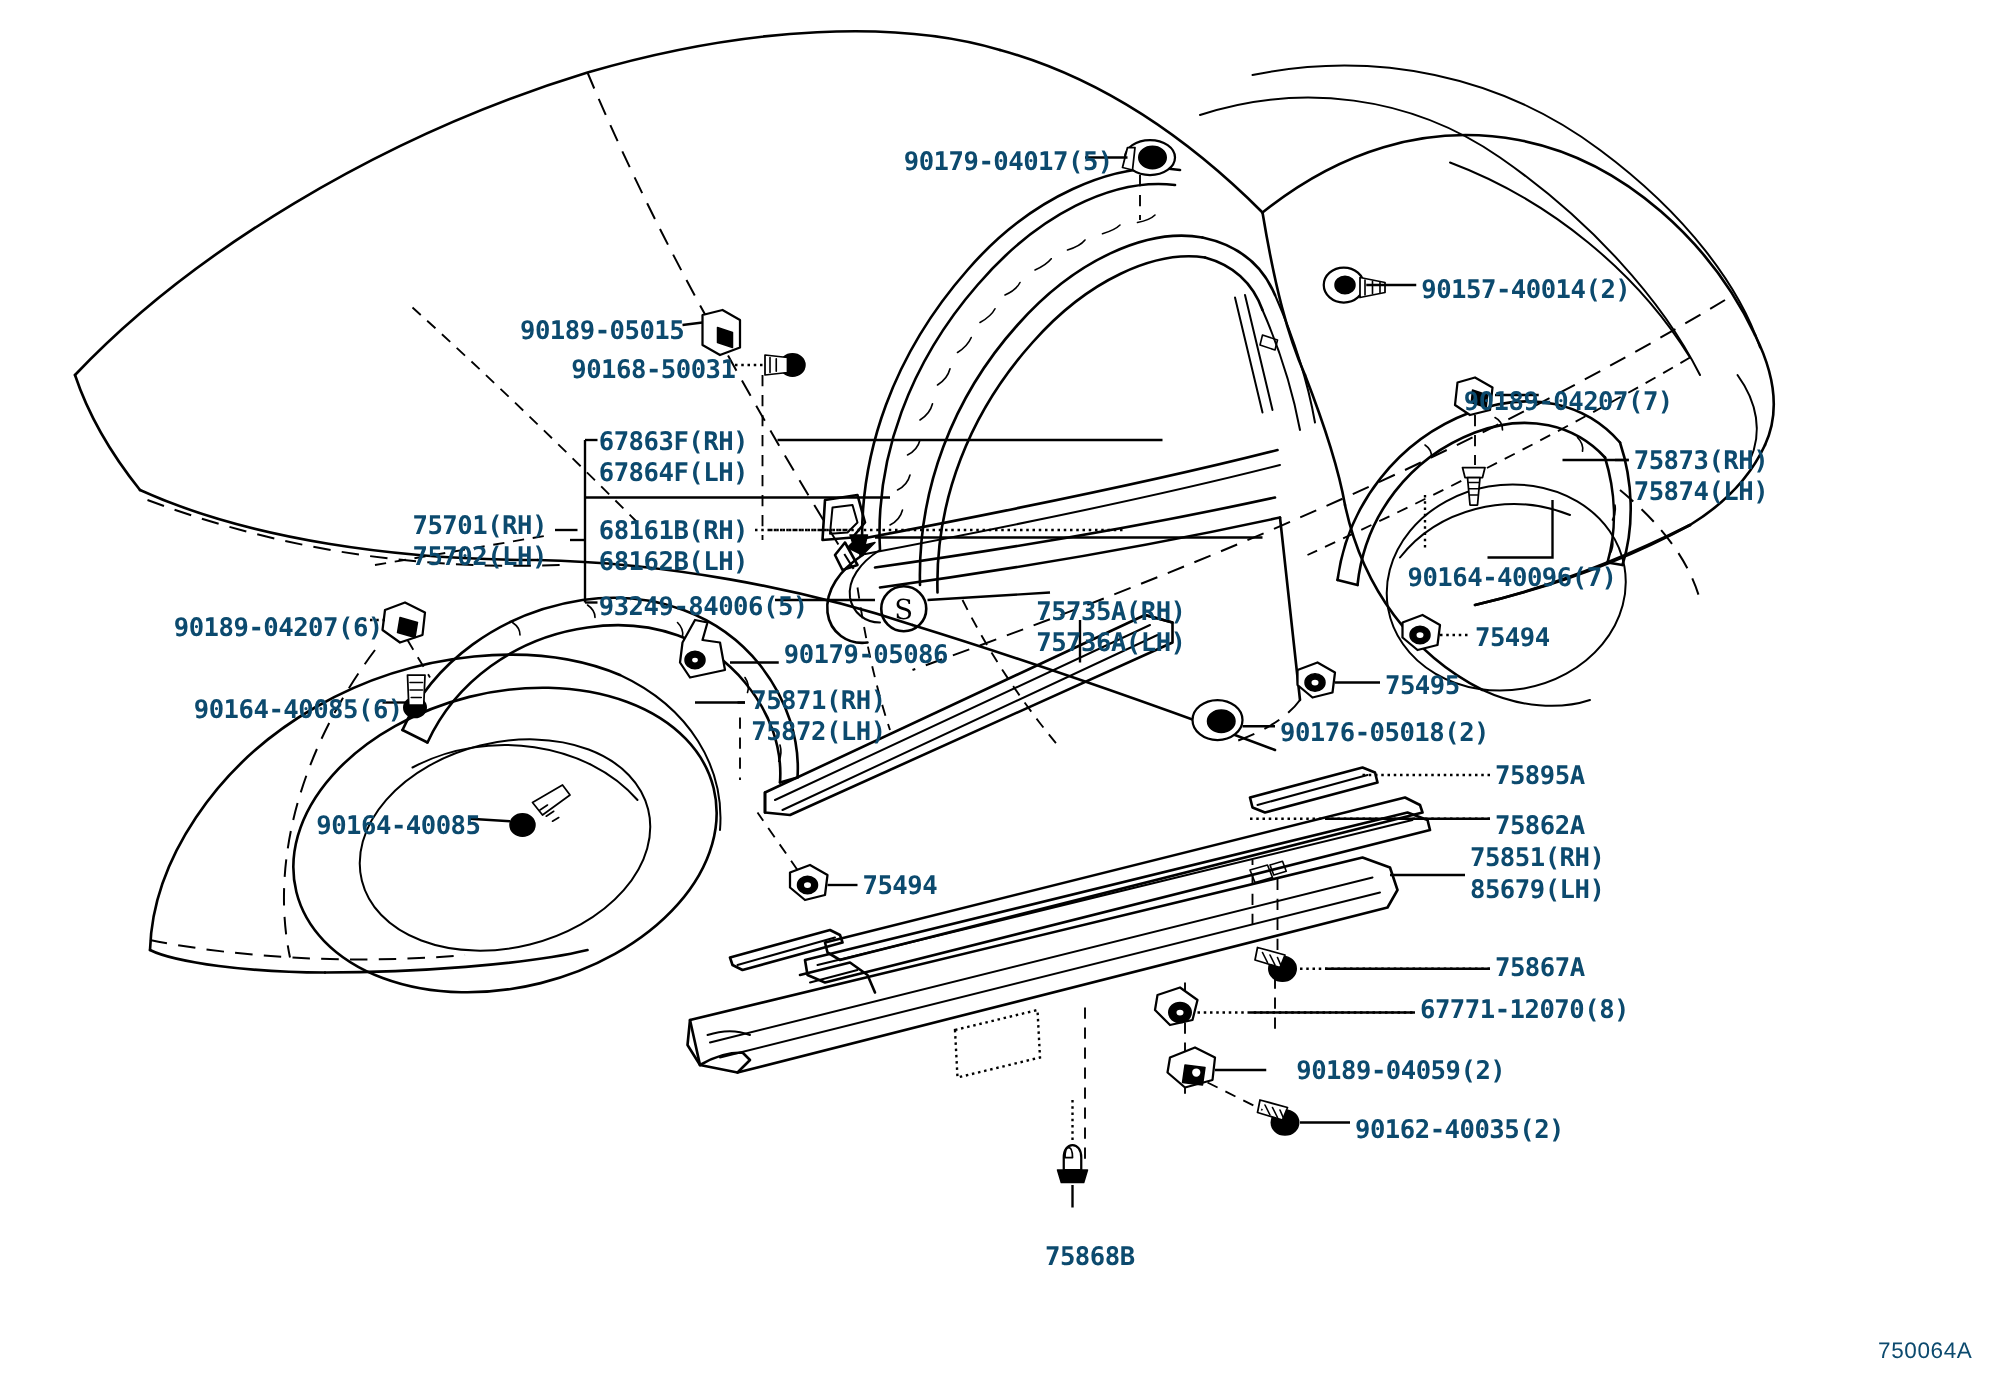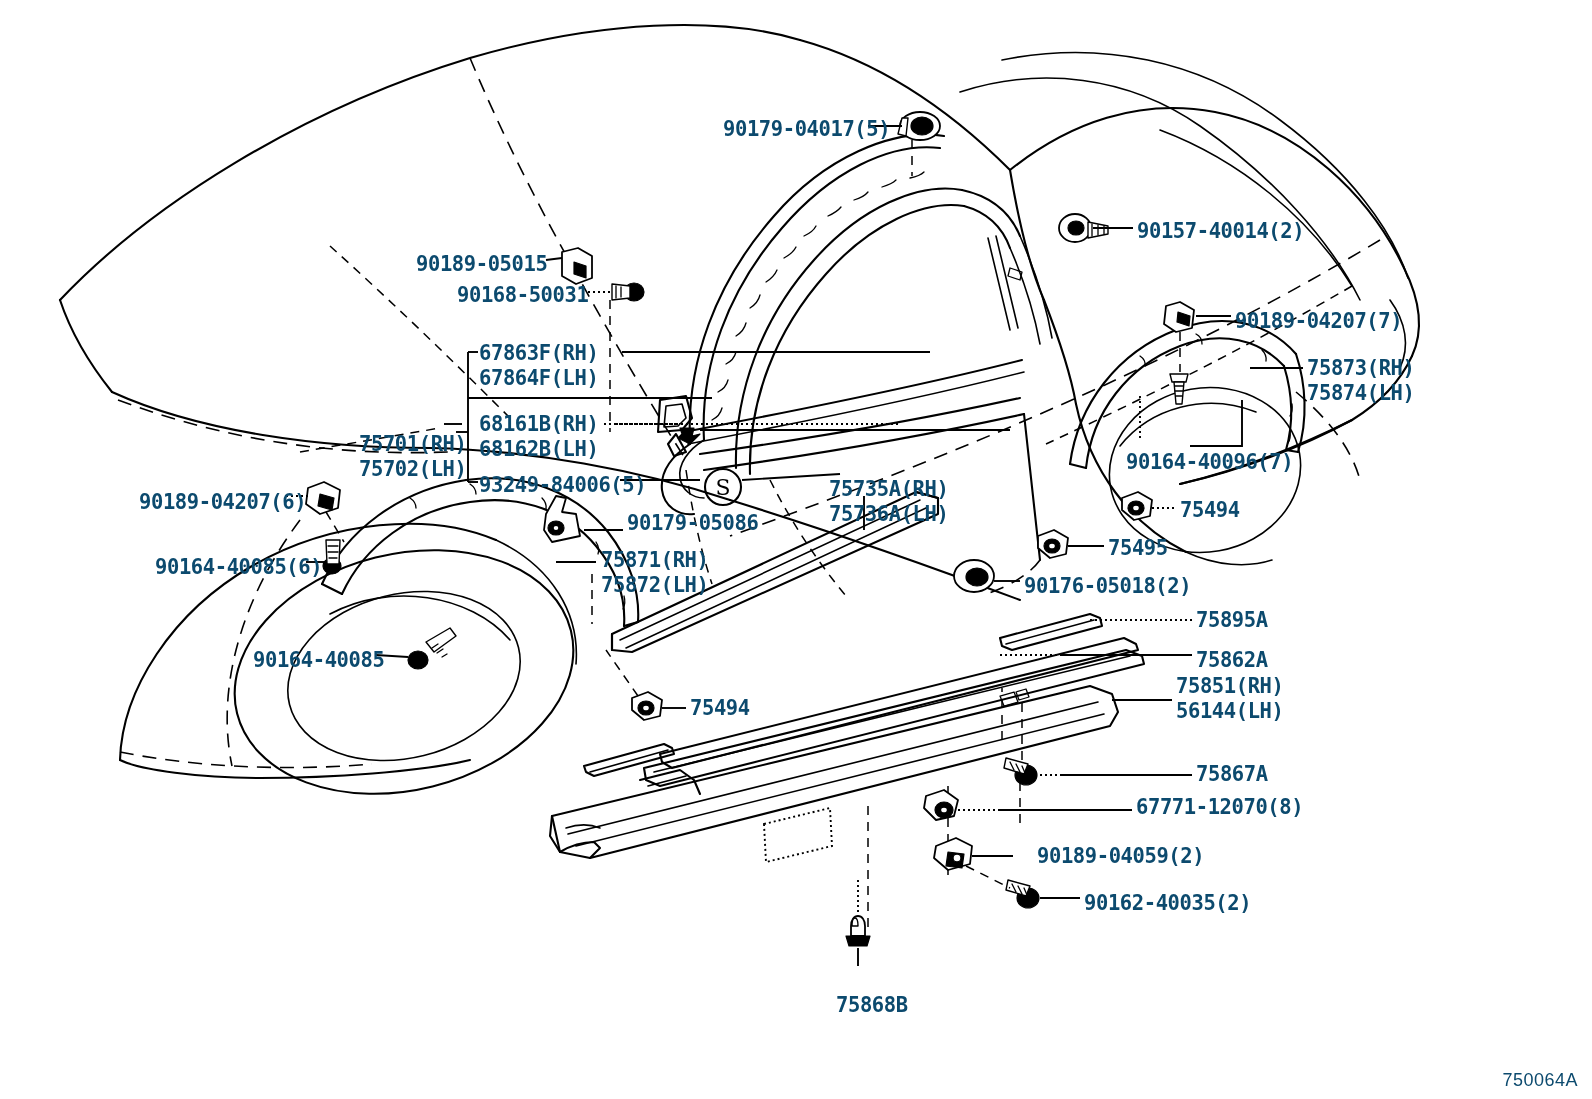--- a/index.html
+++ b/index.html
@@ -463,46 +463,46 @@
       <path class="ld" d="M858,948 L858,966"></path>
       <path class="ldo" d="M858,880 L858,912"></path>
     </g>
   </svg>
 
   <div id="labels">
       <div class="lbl" style="left: 723px; top: 117px;">90179-04017(5)</div>
       <div class="lbl" style="left: 1137px; top: 219px;">90157-40014(2)</div>
       <div class="lbl" style="left: 416px; top: 252px;">90189-05015</div>
       <div class="lbl" style="left: 457px; top: 283px;">90168-50031</div>
-      <div class="lbl" style="left: 1235px; top: 309px;">90189-04207(7)</div>
+      <div class="lbl" style="left: 1171px; top: 309px;">90189-04207(7)</div>
       <div class="lbl two" style="left: 479px; top: 341px;">67863F(RH)
 67864F(LH)</div>
       <div class="lbl two" style="left: 1307px; top: 356px;">75873(RH)
 75874(LH)</div>
-      <div class="lbl two" style="left: 359px; top: 408px; margin-top: 24px;">75701(RH)
+      <div class="lbl two" style="left: 330px; top: 408px;">75701(RH)
 75702(LH)</div>
       <div class="lbl two" style="left: 479px; top: 412px;">68161B(RH)
 68162B(LH)</div>
       <div class="lbl" style="left: 1126px; top: 450px;">90164-40096(7)</div>
       <div class="lbl" style="left: 479px; top: 473px;">93249-84006(5)</div>
       <div class="lbl two" style="left: 829px; top: 477px;">75735A(RH)
 75736A(LH)</div>
       <div class="lbl" style="left: 139px; top: 490px;">90189-04207(6)</div>
       <div class="lbl" style="left: 1180px; top: 498px;">75494</div>
       <div class="lbl" style="left: 627px; top: 511px;">90179-05086</div>
       <div class="lbl" style="left: 1108px; top: 536px;">75495</div>
       <div class="lbl" style="left: 155px; top: 555px;">90164-40085(6)</div>
       <div class="lbl two" style="left: 601px; top: 548px;">75871(RH)
 75872(LH)</div>
       <div class="lbl" style="left: 1024px; top: 574px;">90176-05018(2)</div>
       <div class="lbl" style="left: 1196px; top: 608px;">75895A</div>
       <div class="lbl" style="left: 1196px; top: 648px;">75862A</div>
       <div class="lbl" style="left: 253px; top: 648px;">90164-40085</div>
       <div class="lbl two" style="left: 1176px; top: 674px;">75851(RH)
-56144(LH)</div>
+85679(LH)</div>
       <div class="lbl" style="left: 690px; top: 696px;">75494</div>
       <div class="lbl" style="left: 1196px; top: 762px;">75867A</div>
       <div class="lbl" style="left: 1136px; top: 795px;">67771-12070(8)</div>
       <div class="lbl" style="left: 1017px; top: 844px; margin-left: 20px;">90189-04059(2)</div>
       <div class="lbl" style="left: 1084px; top: 891px;">90162-40035(2)</div>
       <div class="lbl" style="left: 836px; top: 969px; margin-top: 24px;">75868B</div>
     </div>
 
   <div class="corner">750064A</div>
 </div>

